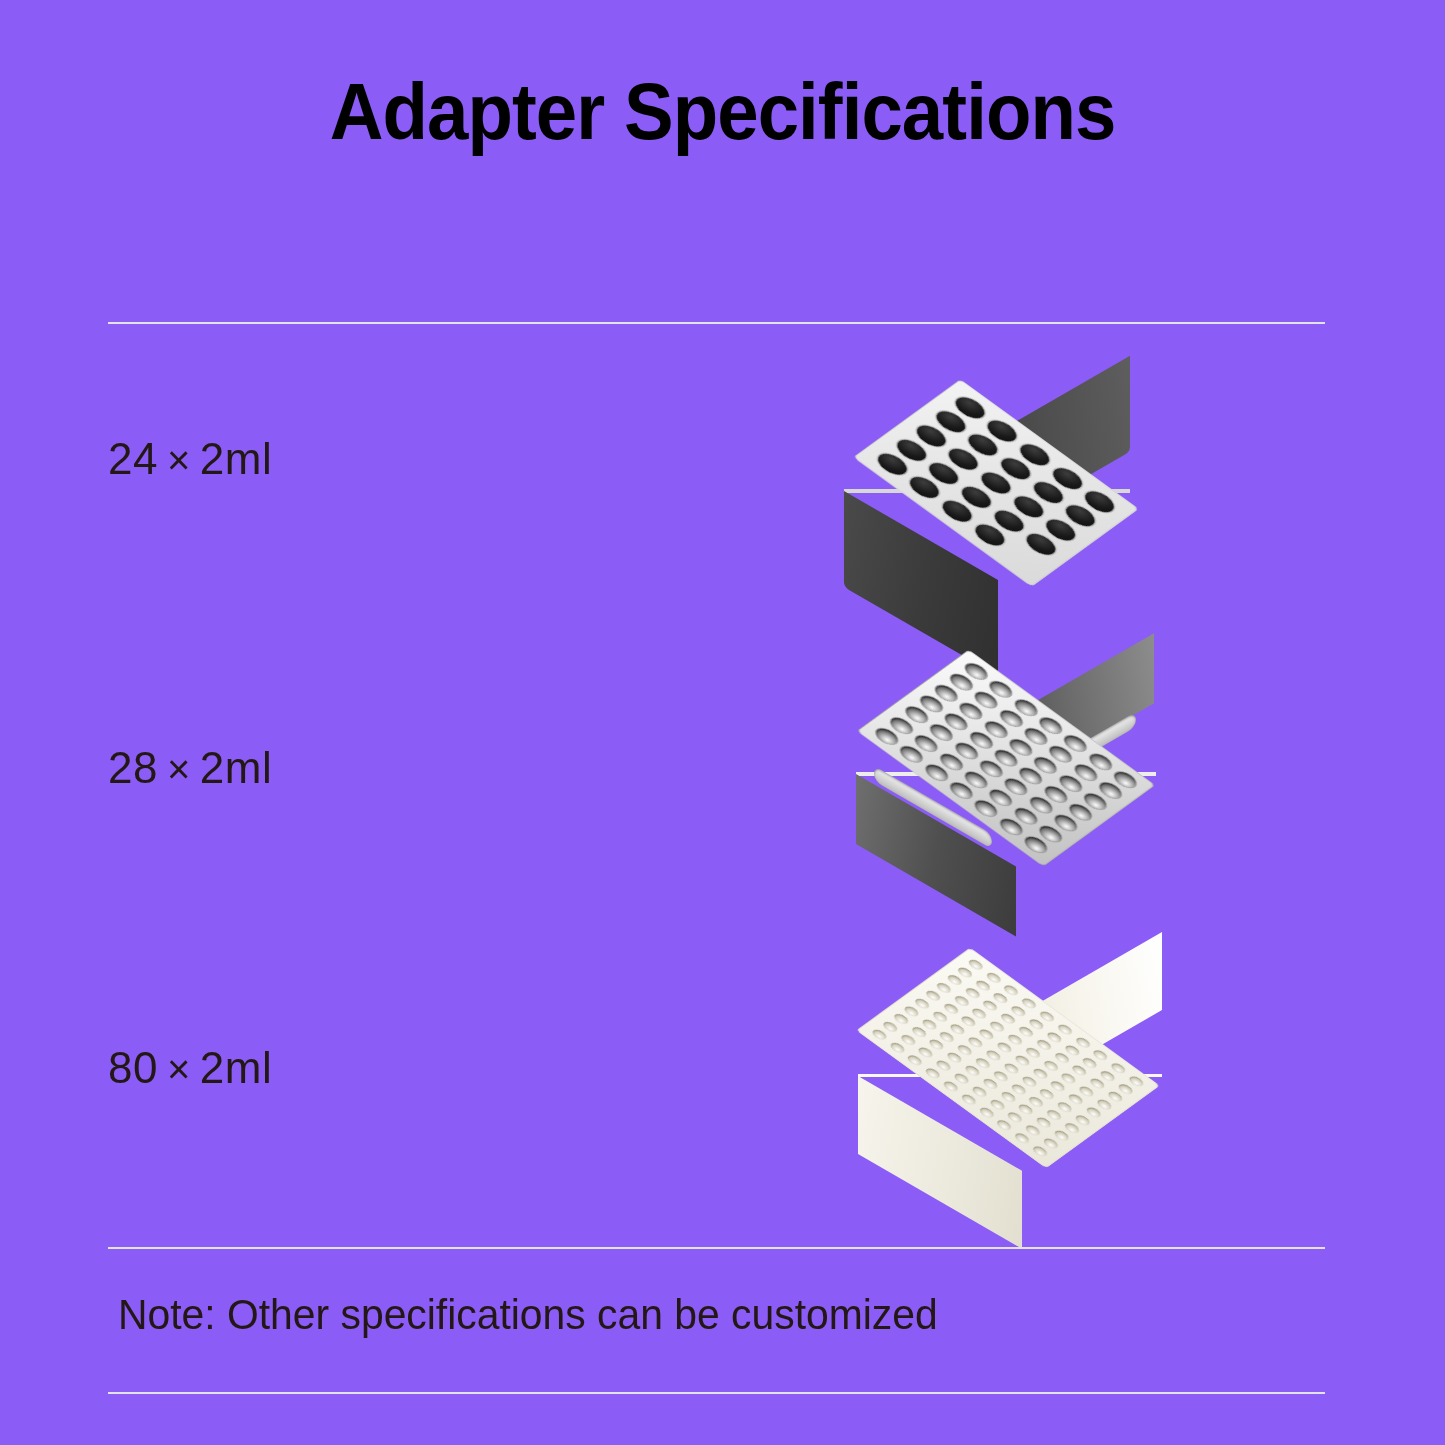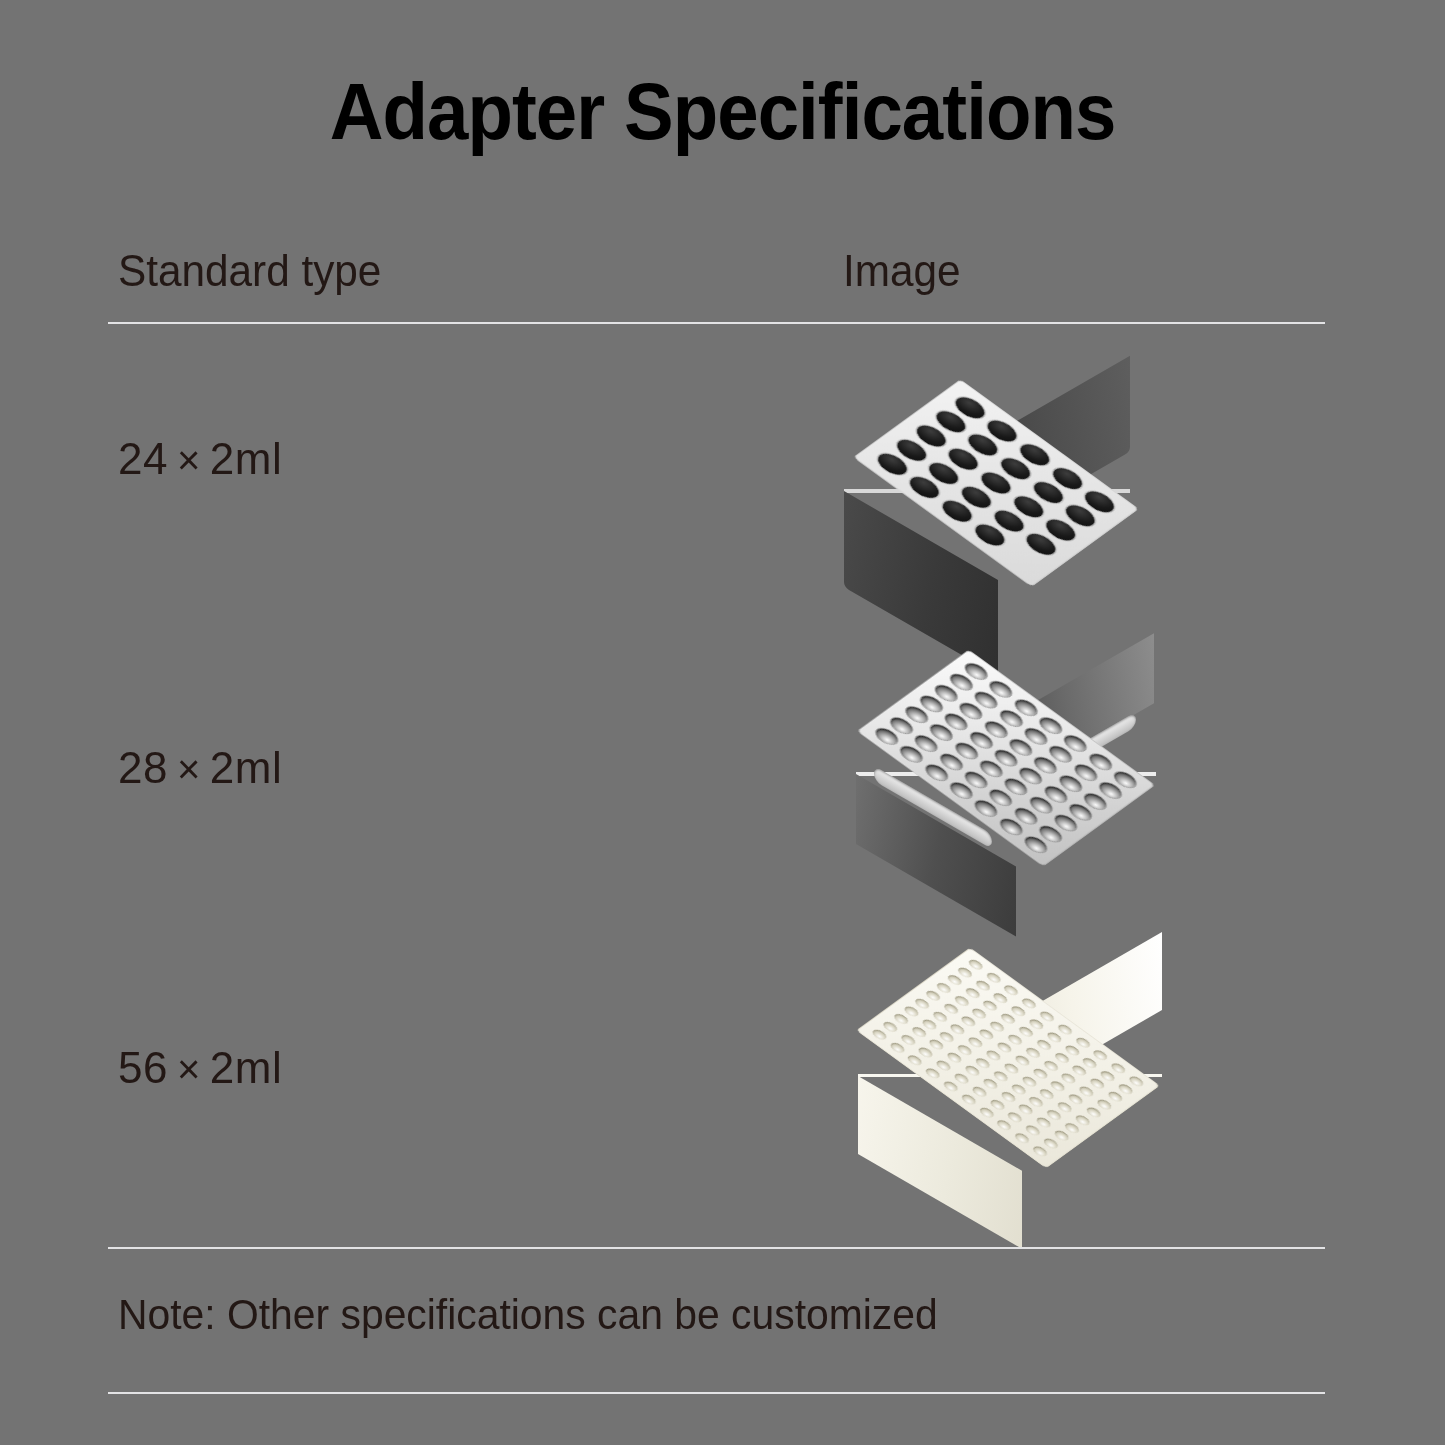--- a/index.html
+++ b/index.html
@@ -13,21 +13,21 @@
     font-family: "Liberation Sans", "DejaVu Sans", sans-serif;
     color: #231815;
     overflow: hidden;
     position: relative;
   }
 
   .page {
     position: relative;
     width: 1445px;
     height: 1445px;
-    background: #737373;
+    background: #8b5cf6;
   }
 
   
   .title {
     position: absolute;
     top: 72px;
     left: 0;
     width: 1445px;
     text-align: center;
     font-size: 80px;
@@ -68,21 +68,21 @@
     height: 2px;
     background: #e3e3e5;
   }
   .rule-top    { top: 322px; }
   .rule-bottom { top: 1247px; }
   .rule-foot   { top: 1392px; }
 
   
   .row-label {
     position: absolute;
-    left: 118px;
+    left: 108px;
     font-size: 44px;
     color: #231815;
     line-height: 1;
     white-space: nowrap;
     letter-spacing: 0.5px;
   }
   .row-label .mult { padding: 0 9px; font-size: 40px; }
 
   .r1-label { top: 437px; }
   .r2-label { top: 746px; }
@@ -277,24 +277,20 @@
     transform: translate(-50%,-50%);
   }
 </style>
 </head>
 <body>
 
 <div class="page">
 
   <div class="title">Adapter Specifications</div>
 
-  <div class="table-head">
-    <div class="th th-type">Standard type</div>
-    <div class="th th-image">Image</div>
-  </div>
 
   <div class="rule rule-top"></div>
 
   <div class="row-label r1-label">
     <span>24</span><span class="mult">×</span><span>2ml</span>
   </div>
 
   <div class="block-stage stage-24">
     <div class="sides-layer">
       <div class="edge-hi"></div>
@@ -395,21 +391,21 @@
           <div class="well"></div>
           <div class="well"></div>
           <div class="well"></div>
           <div class="well"></div>
           <div class="well hidden-well"></div>
         </div>
     </div>
   </div>
 
   <div class="row-label r3-label">
-    <span>56</span><span class="mult">×</span><span>2ml</span>
+    <span>80</span><span class="mult">×</span><span>2ml</span>
   </div>
 
   <div class="block-stage stage-96">
     <div class="sides-layer">
       <div class="edge-hi"></div>
       <div class="face face-front"></div>
       <div class="face face-right"></div>
     </div>
     <div class="iso">
       <div class="blk-top"></div>

